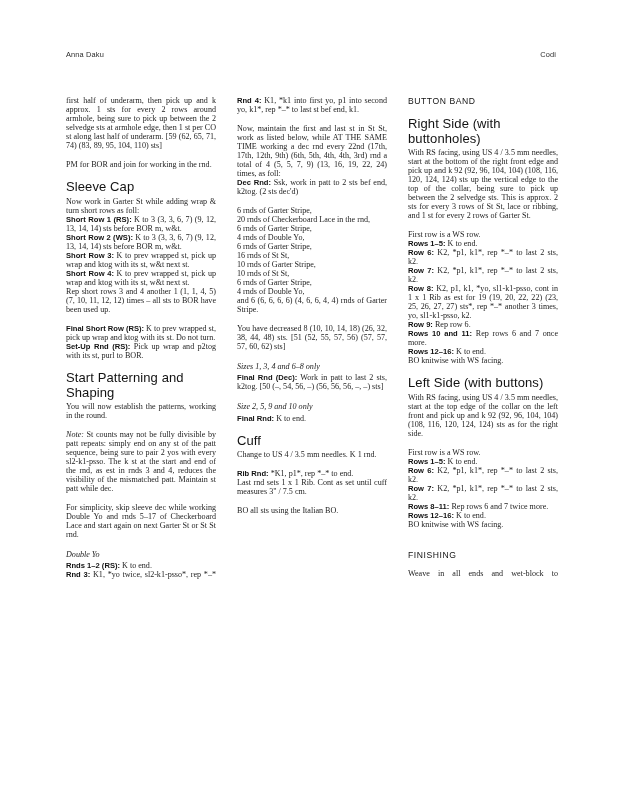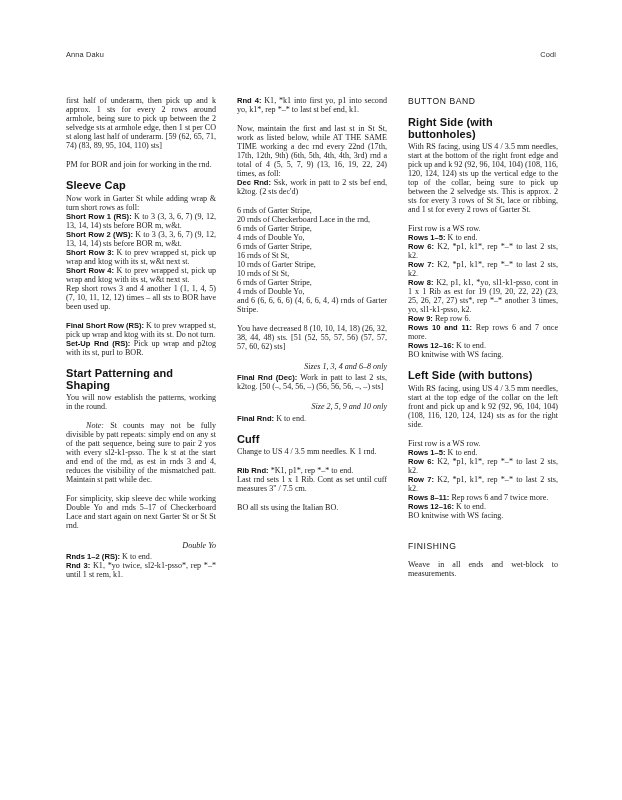--- a/index.html
+++ b/index.html
@@ -52,49 +52,48 @@
     line-height: 9px;
     color: #1d1d1d;
     text-align: justify;
     margin: 0 0 10px 0;
     hyphens: none;
   }
   .body-text.nogap  { margin-bottom: 0; }
 
   .sec-head {
     font-family: "Liberation Sans", sans-serif;
-    font-size: 11px;
-    font-weight: 700;
+    font-size: 13px;
+    font-weight: 400;
     color: #121212;
     margin: 0 0 2.5px 0;
     letter-spacing: 0.1px;
   }
   .sec-head.caps {
     font-size: 8.6px;
     font-weight: 400;
     letter-spacing: 0.55px;
   }
 
   .sub-head-italic {
     font-family: "Liberation Serif", serif;
     font-style: italic;
     font-size: 8.1px;
     line-height: 12.25px;
     color: #1d1d1d;
     margin: 0;
-    text-align: right;
   }
 
   .run-label {
     font-family: "Liberation Sans", sans-serif;
     font-weight: 600;
     font-size: 7.6px;
     color: #121212;
   }
-  .it { font-style: italic; margin-left: 20px; }
+  .it { font-style: italic; }
 
   .spacer { height: 11px; }
   .spacer-sm { height: 7px; }
 
   
   .page-number {
     position: absolute;
     left: 66px;
     top: 764px;
     font-family: "Liberation Sans", sans-serif;

